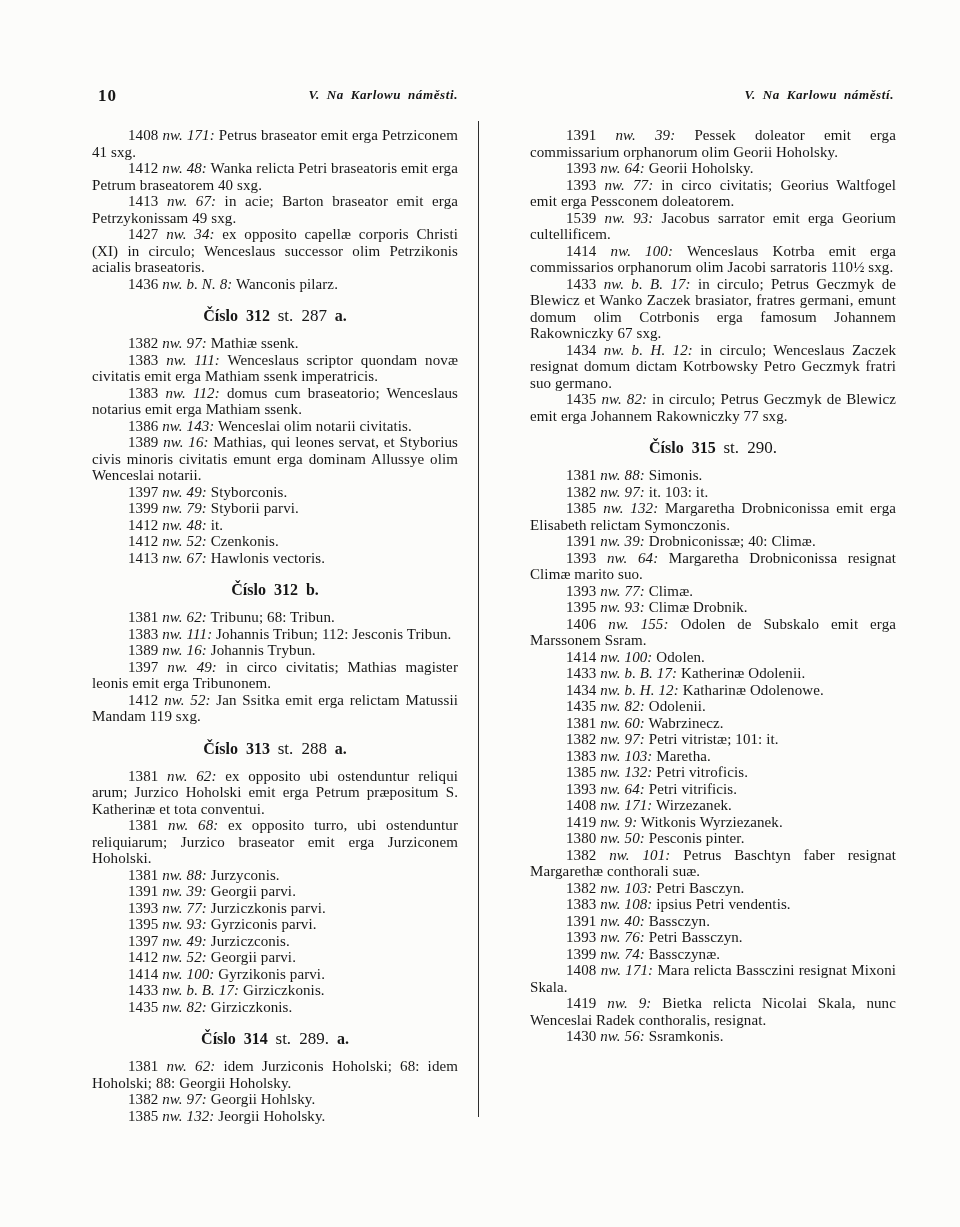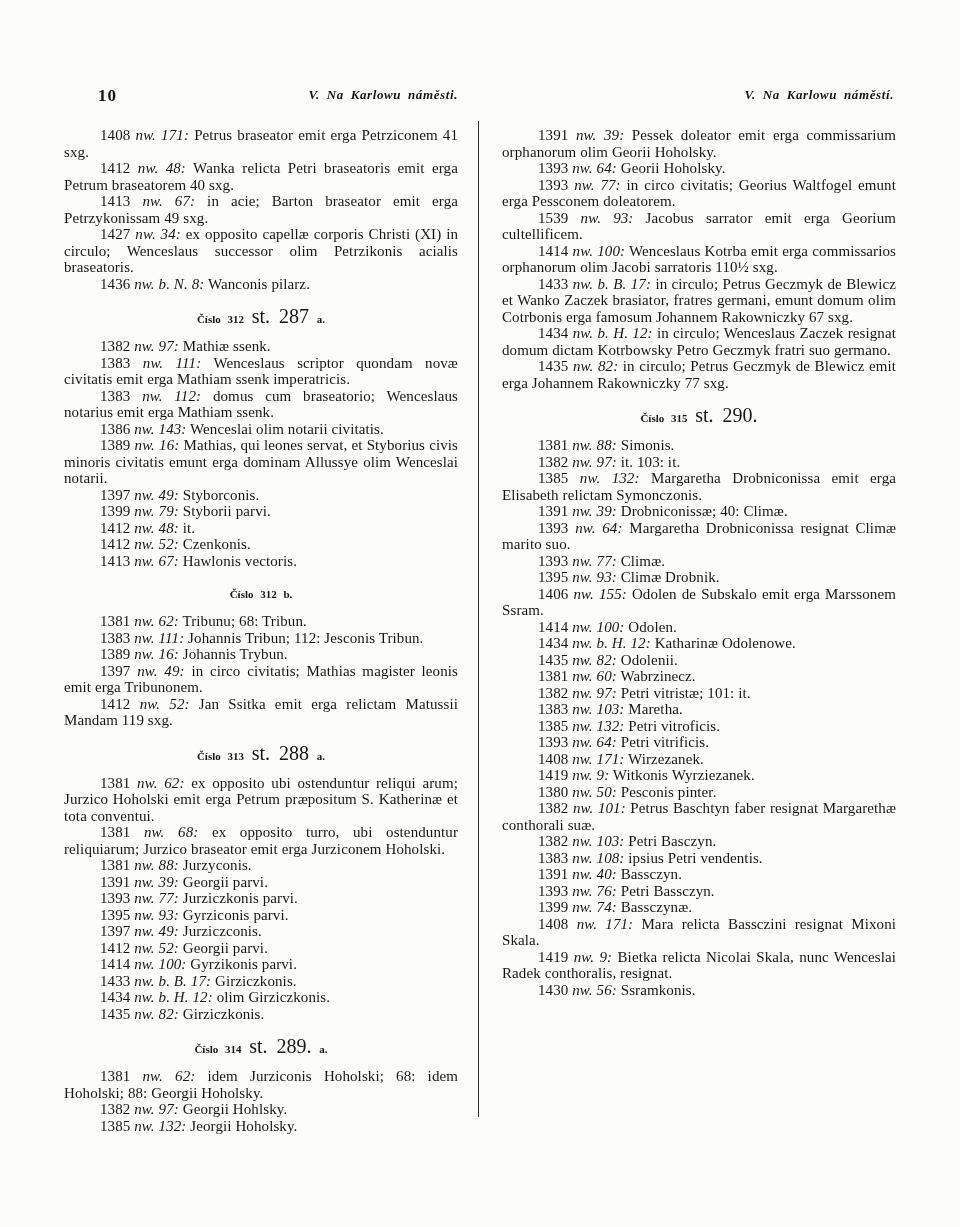--- a/index.html
+++ b/index.html
@@ -60,45 +60,46 @@
   .columns {
     position: absolute;
     top: 127px;
     left: 64px;
     width: 832px;
     display: flex;
     gap: 44px;
   }
   .col {
     width: 394px;
+    margin-left: 28px;
   }
   .entry {
     margin: 0;
     text-indent: 36px;
     text-align: justify;
     font-size: 15px;
     line-height: 16.5px;
     letter-spacing: 0.1px;
   }
   .entry .year { white-space: nowrap; }
   .entry .ref  { font-style: italic; }
   .heading {
     text-align: center;
     margin: 15px 0 10px 0;
     font-size: 15px;
     line-height: 18px;
     word-spacing: 4px;
   }
   .heading .hb {
     font-weight: bold;
-    font-size: 11px;
+    font-size: 16px;
     font-family: Liberation Serif, serif;
   }
   .heading .hn {
-    font-size: 20px;
+    font-size: 17px;
   }
 </style>
 </head>
 <body>
 
 <div class="page">
 
   <div class="running-head-row">
     <div class="page-number">10</div>
     <div class="running-head left">V. Na Karlowu náměsti.</div>
@@ -135,46 +136,46 @@
         <p class="entry"><span class="year">1381</span> <span class="ref">nw. 62:</span> <span class="txt">ex opposito ubi ostenduntur reliqui arum; Jurzico Hoholski emit erga Petrum præpositum S. Katherinæ et tota conventui.</span></p>
         <p class="entry"><span class="year">1381</span> <span class="ref">nw. 68:</span> <span class="txt">ex opposito turro, ubi ostenduntur reliquiarum; Jurzico braseator emit erga Jurziconem Hoholski.</span></p>
         <p class="entry"><span class="year">1381</span> <span class="ref">nw. 88:</span> <span class="txt">Jurzyconis.</span></p>
         <p class="entry"><span class="year">1391</span> <span class="ref">nw. 39:</span> <span class="txt">Georgii parvi.</span></p>
         <p class="entry"><span class="year">1393</span> <span class="ref">nw. 77:</span> <span class="txt">Jurziczkonis parvi.</span></p>
         <p class="entry"><span class="year">1395</span> <span class="ref">nw. 93:</span> <span class="txt">Gyrziconis parvi.</span></p>
         <p class="entry"><span class="year">1397</span> <span class="ref">nw. 49:</span> <span class="txt">Jurziczconis.</span></p>
         <p class="entry"><span class="year">1412</span> <span class="ref">nw. 52:</span> <span class="txt">Georgii parvi.</span></p>
         <p class="entry"><span class="year">1414</span> <span class="ref">nw. 100:</span> <span class="txt">Gyrzikonis parvi.</span></p>
         <p class="entry"><span class="year">1433</span> <span class="ref">nw. b. B. 17:</span> <span class="txt">Girziczkonis.</span></p>
-        <p class="entry"><span class="year">1434</span> <span class="ref">nw. b. H. 12:</span> <span class="txt">olim Girziczkonis.</span></p>
         <p class="entry"><span class="year">1435</span> <span class="ref">nw. 82:</span> <span class="txt">Girziczkonis.</span></p>
         <div class="heading"><span class="hb">Číslo 314</span> <span class="hn">st. 289.</span> <span class="hb">a.</span></div>
         <p class="entry"><span class="year">1381</span> <span class="ref">nw. 62:</span> <span class="txt">idem Jurziconis Hoholski; 68: idem Hoholski; 88: Georgii Hoholsky.</span></p>
         <p class="entry"><span class="year">1382</span> <span class="ref">nw. 97:</span> <span class="txt">Georgii Hohlsky.</span></p>
         <p class="entry"><span class="year">1385</span> <span class="ref">nw. 132:</span> <span class="txt">Jeorgii Hoholsky.</span></p>
       </div>
     <div class="col">
         <p class="entry"><span class="year">1391</span> <span class="ref">nw. 39:</span> <span class="txt">Pessek doleator emit erga commissarium orphanorum olim Georii Hoholsky.</span></p>
         <p class="entry"><span class="year">1393</span> <span class="ref">nw. 64:</span> <span class="txt">Georii Hoholsky.</span></p>
-        <p class="entry"><span class="year">1393</span> <span class="ref">nw. 77:</span> <span class="txt">in circo civitatis; Georius Waltfogel emunt erga Pessconem doleatorem.</span></p>
+        <p class="entry"><span class="year">1393</span> <span class="ref">nw. 77:</span> <span class="txt">in circo civitatis; Georius Waltfogel emit erga Pessconem doleatorem.</span></p>
         <p class="entry"><span class="year">1539</span> <span class="ref">nw. 93:</span> <span class="txt">Jacobus sarrator emit erga Georium cultellificem.</span></p>
         <p class="entry"><span class="year">1414</span> <span class="ref">nw. 100:</span> <span class="txt">Wenceslaus Kotrba emit erga commissarios orphanorum olim Jacobi sarratoris 110½ sxg.</span></p>
         <p class="entry"><span class="year">1433</span> <span class="ref">nw. b. B. 17:</span> <span class="txt">in circulo; Petrus Geczmyk de Blewicz et Wanko Zaczek brasiator, fratres germani, emunt domum olim Cotrbonis erga famosum Johannem Rakowniczky 67 sxg.</span></p>
         <p class="entry"><span class="year">1434</span> <span class="ref">nw. b. H. 12:</span> <span class="txt">in circulo; Wenceslaus Zaczek resignat domum dictam Kotrbowsky Petro Geczmyk fratri suo germano.</span></p>
         <p class="entry"><span class="year">1435</span> <span class="ref">nw. 82:</span> <span class="txt">in circulo; Petrus Geczmyk de Blewicz emit erga Johannem Rakowniczky 77 sxg.</span></p>
         <div class="heading"><span class="hb">Číslo 315</span> <span class="hn">st. 290.</span></div>
         <p class="entry"><span class="year">1381</span> <span class="ref">nw. 88:</span> <span class="txt">Simonis.</span></p>
         <p class="entry"><span class="year">1382</span> <span class="ref">nw. 97:</span> <span class="txt">it. 103: it.</span></p>
         <p class="entry"><span class="year">1385</span> <span class="ref">nw. 132:</span> <span class="txt">Margaretha Drobniconissa emit erga Elisabeth relictam Symonczonis.</span></p>
         <p class="entry"><span class="year">1391</span> <span class="ref">nw. 39:</span> <span class="txt">Drobniconissæ; 40: Climæ.</span></p>
         <p class="entry"><span class="year">1393</span> <span class="ref">nw. 64:</span> <span class="txt">Margaretha Drobniconissa resignat Climæ marito suo.</span></p>
         <p class="entry"><span class="year">1393</span> <span class="ref">nw. 77:</span> <span class="txt">Climæ.</span></p>
         <p class="entry"><span class="year">1395</span> <span class="ref">nw. 93:</span> <span class="txt">Climæ Drobnik.</span></p>
         <p class="entry"><span class="year">1406</span> <span class="ref">nw. 155:</span> <span class="txt">Odolen de Subskalo emit erga Marssonem Ssram.</span></p>
         <p class="entry"><span class="year">1414</span> <span class="ref">nw. 100:</span> <span class="txt">Odolen.</span></p>
+        <p class="entry"><span class="year">1433</span> <span class="ref">nw. b. B. 17:</span> <span class="txt">Katherinæ Odolenii.</span></p>
         <p class="entry"><span class="year">1434</span> <span class="ref">nw. b. H. 12:</span> <span class="txt">Katharinæ Odolenowe.</span></p>
         <p class="entry"><span class="year">1435</span> <span class="ref">nw. 82:</span> <span class="txt">Odolenii.</span></p>
         <p class="entry"><span class="year">1381</span> <span class="ref">nw. 60:</span> <span class="txt">Wabrzinecz.</span></p>
         <p class="entry"><span class="year">1382</span> <span class="ref">nw. 97:</span> <span class="txt">Petri vitristæ; 101: it.</span></p>
         <p class="entry"><span class="year">1383</span> <span class="ref">nw. 103:</span> <span class="txt">Maretha.</span></p>
         <p class="entry"><span class="year">1385</span> <span class="ref">nw. 132:</span> <span class="txt">Petri vitroficis.</span></p>
         <p class="entry"><span class="year">1393</span> <span class="ref">nw. 64:</span> <span class="txt">Petri vitrificis.</span></p>
         <p class="entry"><span class="year">1408</span> <span class="ref">nw. 171:</span> <span class="txt">Wirzezanek.</span></p>
         <p class="entry"><span class="year">1419</span> <span class="ref">nw. 9:</span> <span class="txt">Witkonis Wyrziezanek.</span></p>
         <p class="entry"><span class="year">1380</span> <span class="ref">nw. 50:</span> <span class="txt">Pesconis pinter.</span></p>

